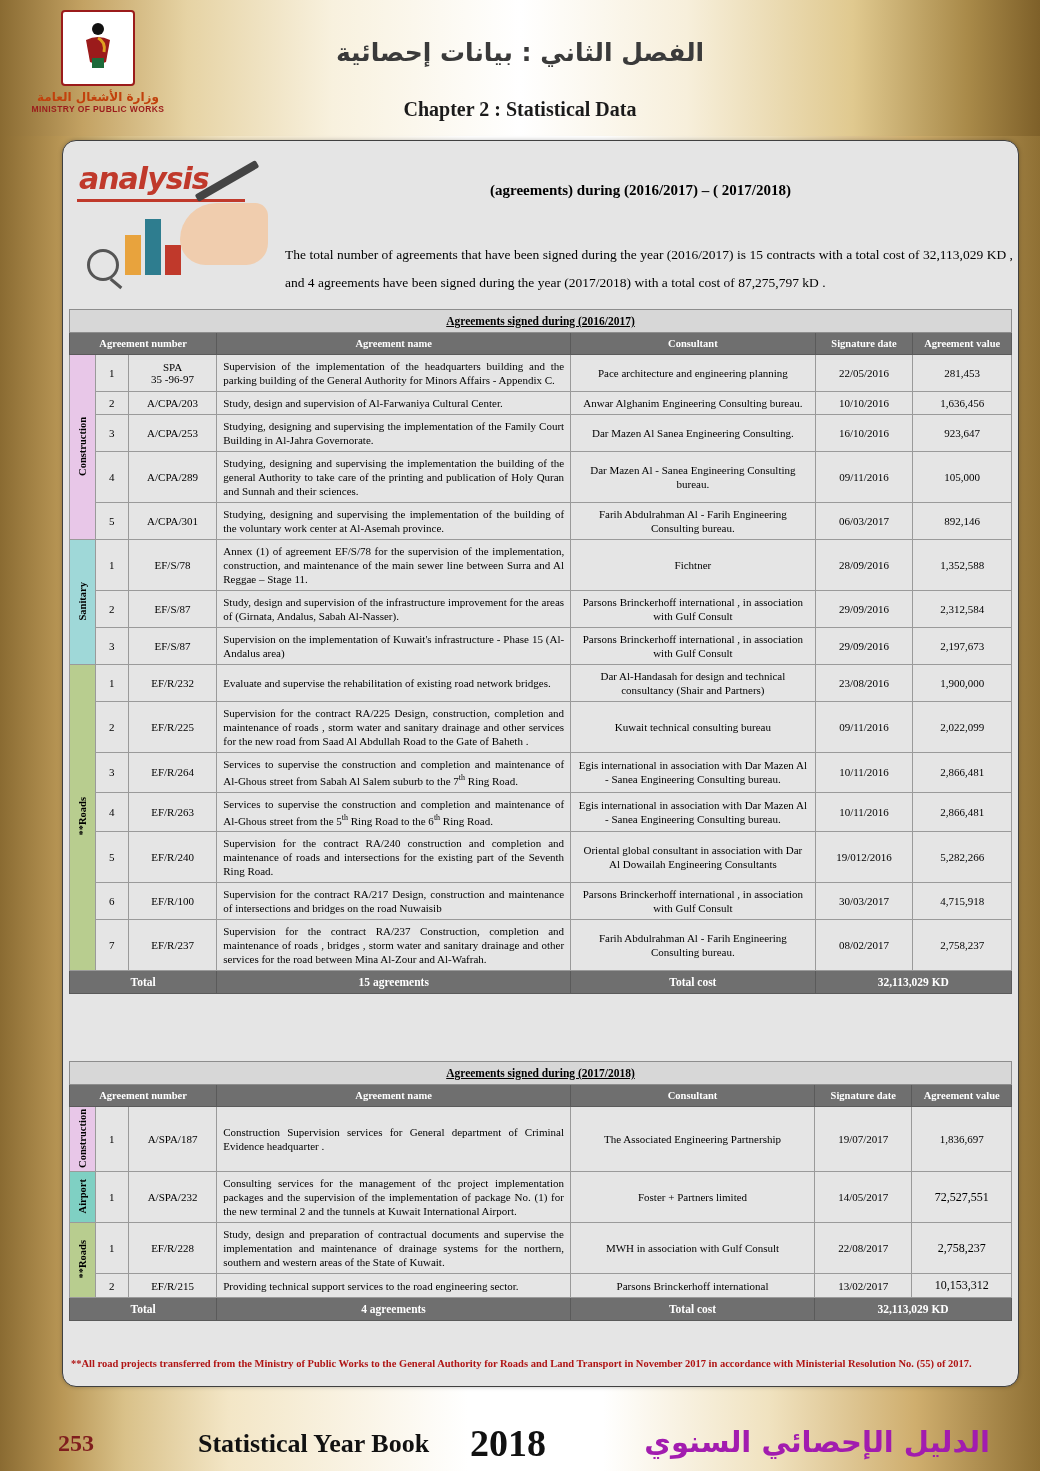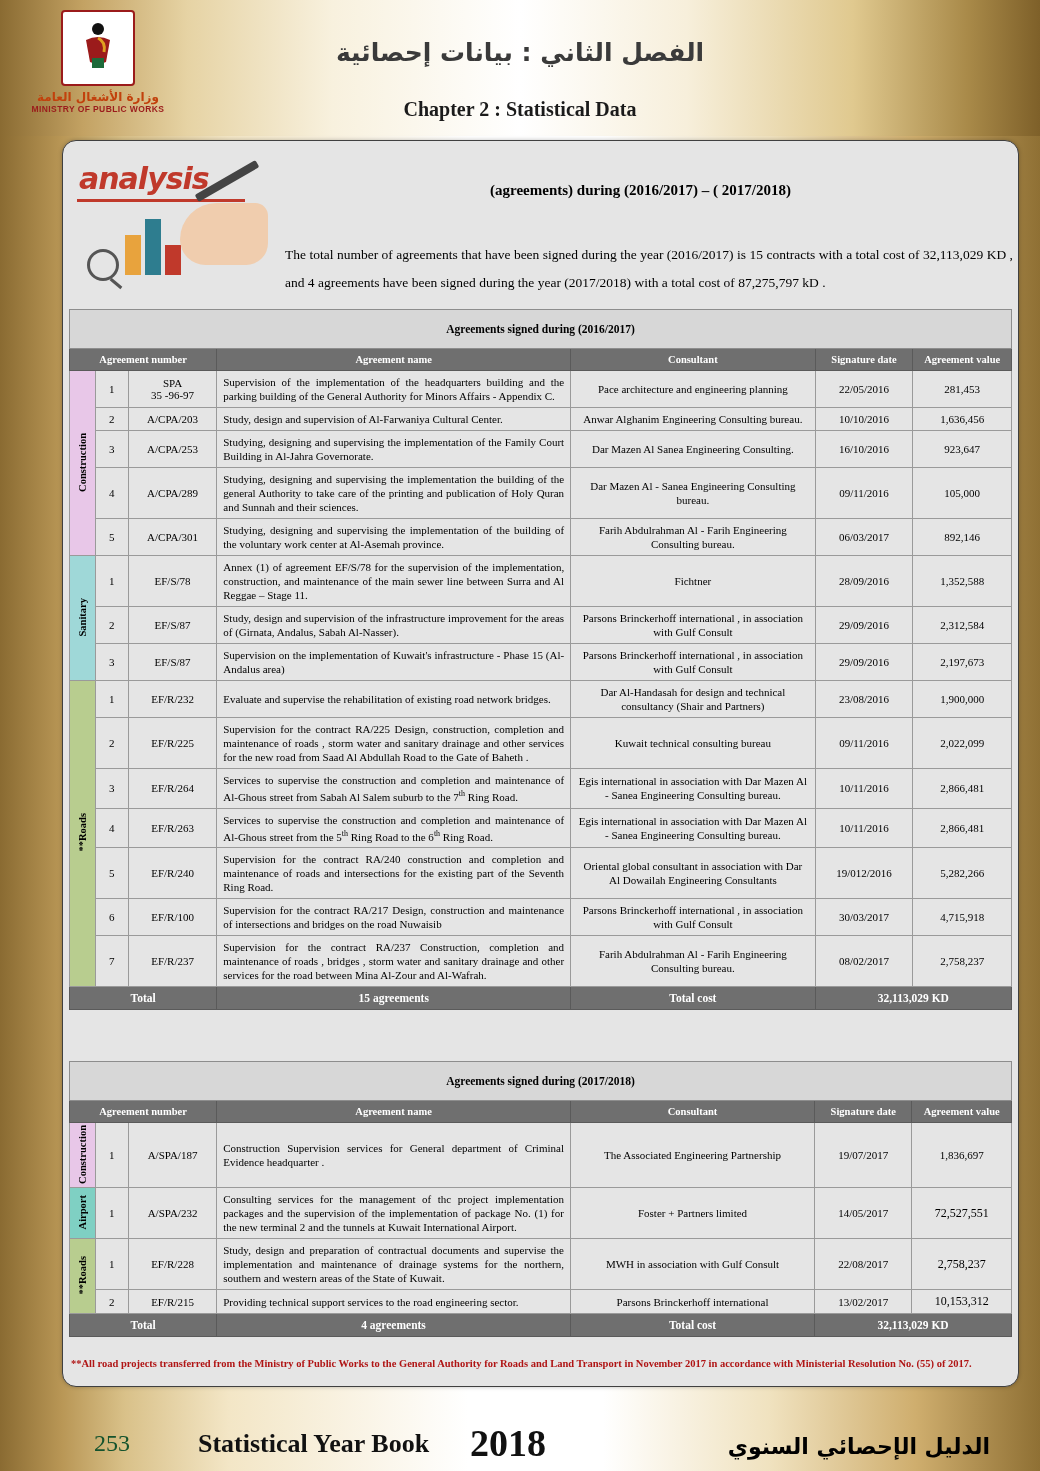--- a/index.html
+++ b/index.html
@@ -32,44 +32,44 @@
   .mag{position:absolute;left:14px;bottom:8px;width:26px;height:26px;border:3px solid #555;border-radius:50%;}
   .maghandle{position:absolute;left:36px;bottom:4px;width:14px;height:3px;background:#555;transform:rotate(40deg);}
   .pen{position:absolute;right:6px;top:28px;width:70px;height:8px;background:#444;transform:rotate(-30deg);border-radius:2px;}
   .hand{position:absolute;right:0px;top:54px;width:88px;height:62px;background:#f0cdae;border-radius:40px 14px 24px 28px;}
   .title1{position:absolute;left:210px;top:20px;width:735px;text-align:center;font-weight:bold;font-size:15px;color:#000;}
   .title2{position:absolute;left:210px;top:41px;width:735px;text-align:center;font-weight:bold;font-size:15px;color:#000;}
   .para{position:absolute;left:222px;top:100px;width:728px;font-size:13.5px;line-height:28px;text-align:justify;color:#000;}
   
   table{border-collapse:collapse;}
   .tblwrap{position:absolute;left:6px;width:943px;}
-  .secbar{background:#d7d7d7;border:1px solid #8d8d8d;text-align:center;font-weight:bold;font-size:11.5px;padding:13px 0;color:#000;}
+  .secbar{background:#d7d7d7;border:1px solid #8d8d8d;text-align:center;font-weight:bold;font-size:11.5px;padding:5px 0;color:#000;text-decoration:underline;}
   .hdrow th{background:#6f6f6f;color:#fff;font-size:10.5px;font-weight:bold;border:1px solid #5a5a5a;padding:5px 2px;text-align:center;}
   td{border:1px solid #9a9a9a;font-size:11px;color:#000;padding:4px 6px;vertical-align:middle;}
   td.num{text-align:center;width:22px;}
   td.agn{text-align:center;width:78px;font-size:11px;}
   td.name{text-align:justify;width:370px;line-height:14px;}
   td.cons{text-align:center;width:250px;line-height:14px;}
   td.date{text-align:center;width:88px;}
   td.val{text-align:center;width:90px;}
   td.cat{width:26px;padding:0;text-align:center;font-weight:bold;font-size:10.5px;}
   .catinner{writing-mode:vertical-rl;transform:rotate(180deg);white-space:nowrap;display:inline-block;}
   .c-constr{background:#e8c7e8;}
   .c-sanit{background:#9fd8d8;}
   .c-roads{background:#b8cd8f;}
   .c-airport{background:#7fd0c3;}
   .totrow td{background:#6f6f6f;color:#fff;font-weight:bold;text-align:center;font-size:11.5px;border:1px solid #5a5a5a;padding:5px 2px;}
   .footnote{position:absolute;left:8px;width:938px;font-size:10.5px;font-weight:bold;color:#b01515;line-height:14px;}
   
   .footer{position:absolute;left:0;bottom:0;width:1040px;height:66px;
     background:linear-gradient(90deg,#7d5f28 0%,#b6944f 10%,#e3cf9c 24%,#fbf5e6 45%,#f3e7c8 62%,#d3b madeup 70%,#bfa068 80%,#8a6b30 100%);}
-  .pageno{position:absolute;left:58px;bottom:14px;font-size:24px;font-weight:normal;color:#14532d;margin-left:36px;}
+  .pageno{position:absolute;left:58px;bottom:14px;font-size:24px;font-weight:bold;color:#7f1d1d;}
   .footer-en{position:absolute;left:190px;bottom:12px;font-size:26px;font-weight:bold;color:#111;font-family:"Liberation Serif",serif;margin-left:8px;}
   .footer-year{position:absolute;left:470px;bottom:6px;font-size:38px;font-weight:bold;color:#111;font-family:"Liberation Serif",serif;}
-  .footer-ar{position:absolute;right:50px;bottom:12px;font-size:22px;font-weight:bold;color:#000000;font-family:"DejaVu Sans",sans-serif;letter-spacing:1px;margin-left:24px;}
+  .footer-ar{position:absolute;right:50px;bottom:12px;font-size:29px;font-weight:bold;color:#a21caf;font-family:"DejaVu Sans",sans-serif;letter-spacing:1px;margin-left:24px;}
   sup{font-size:8px;}
 </style>
 </head>
 <body>
 
 <div class="page">
 
   <div class="topband"></div>
 
   <div class="logo-box">

